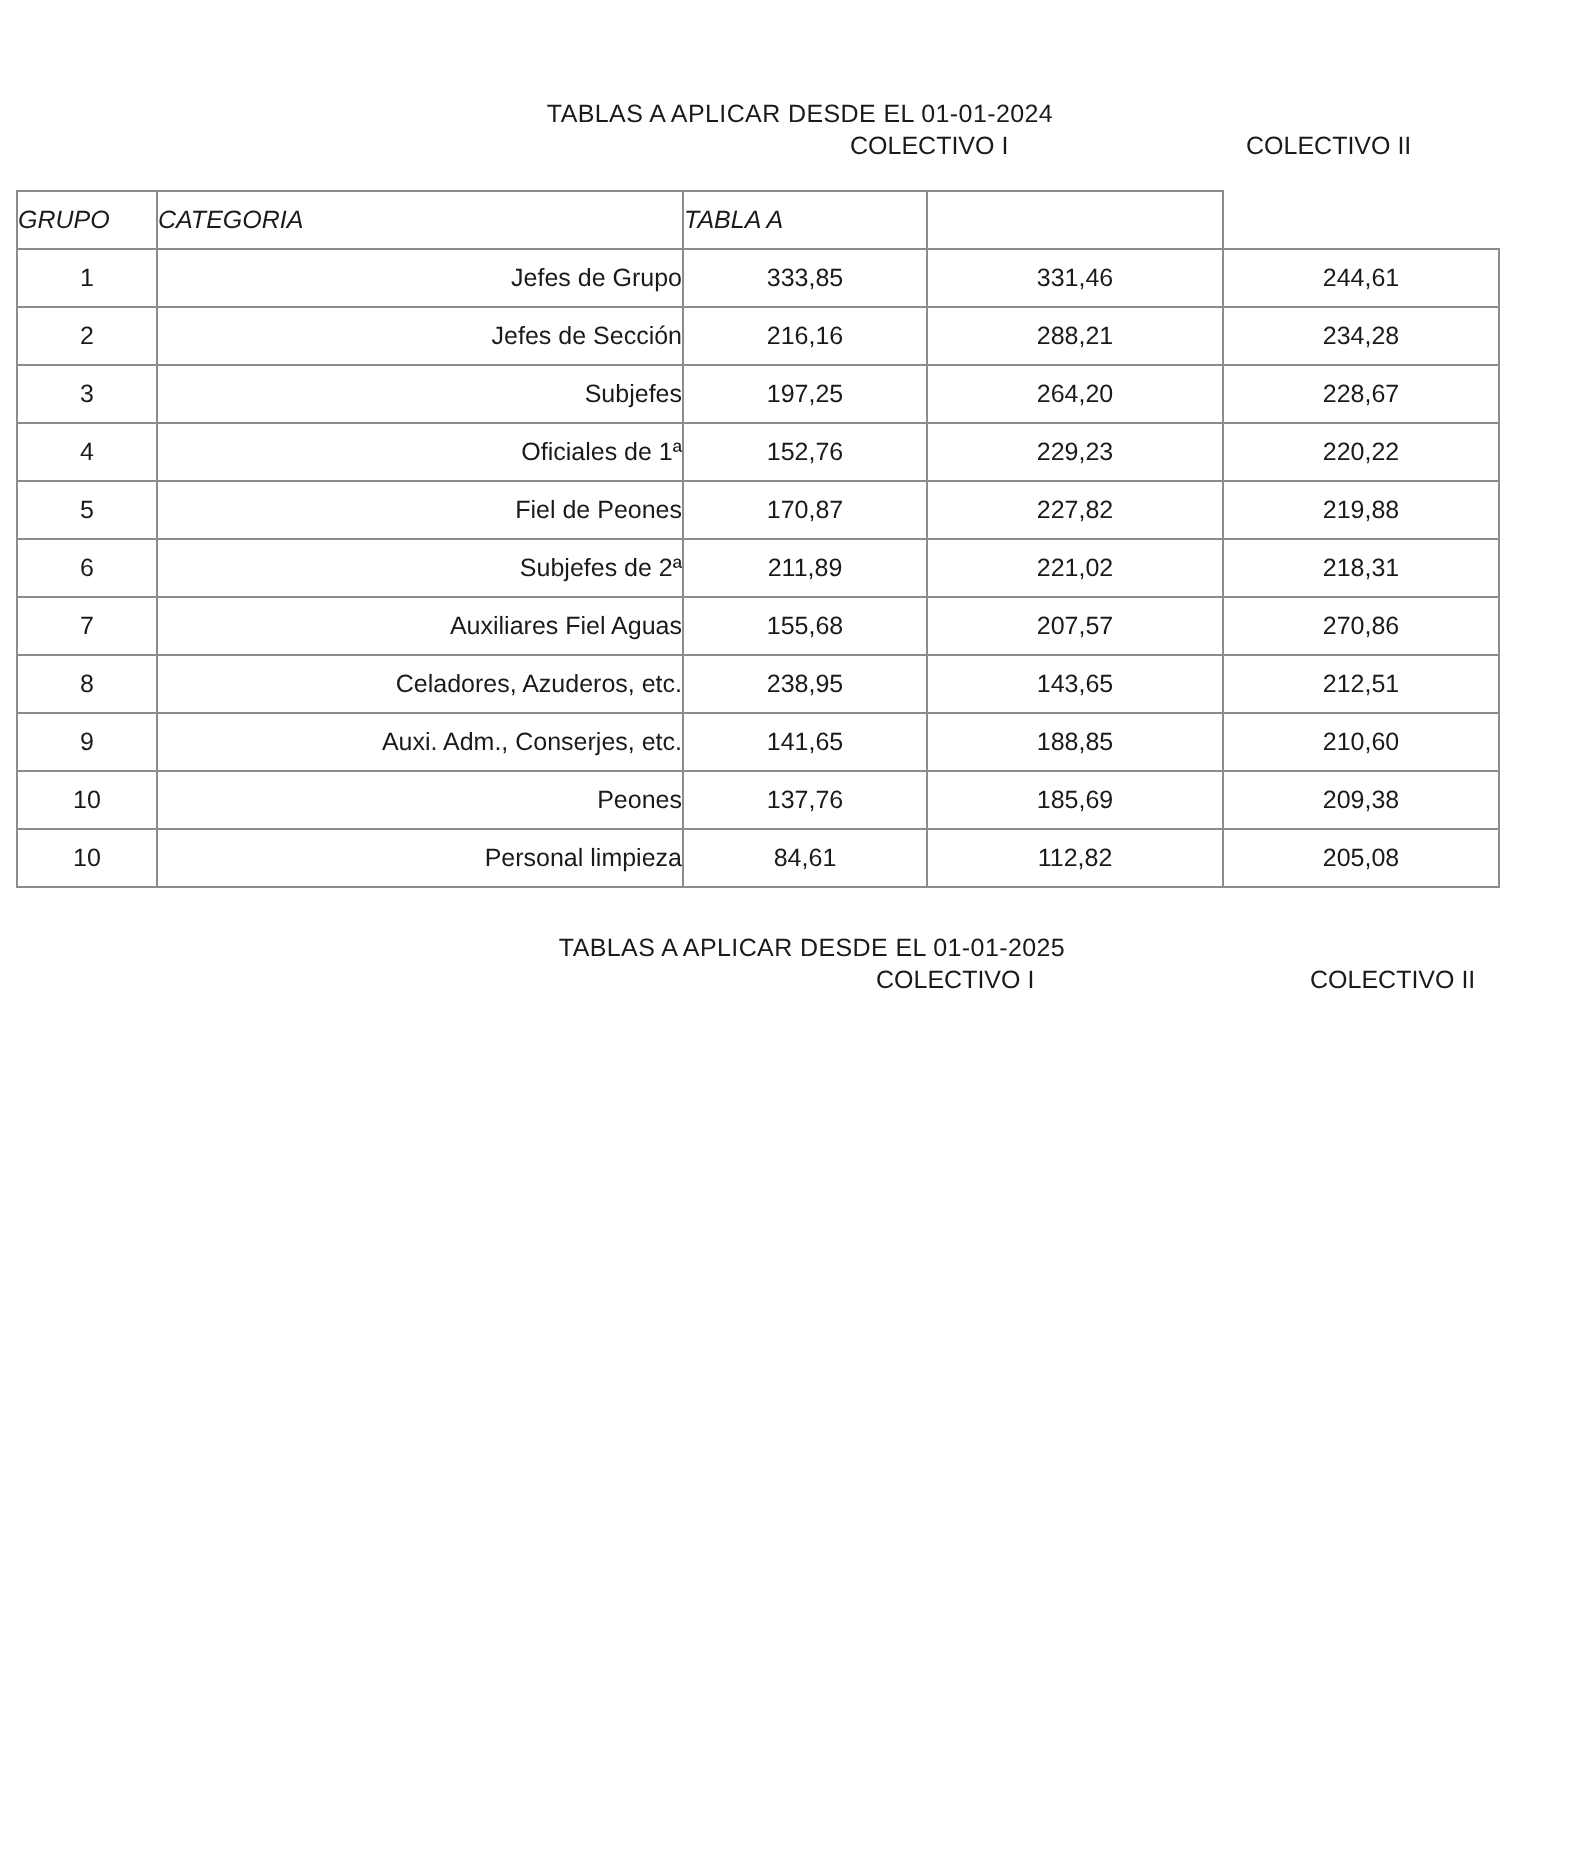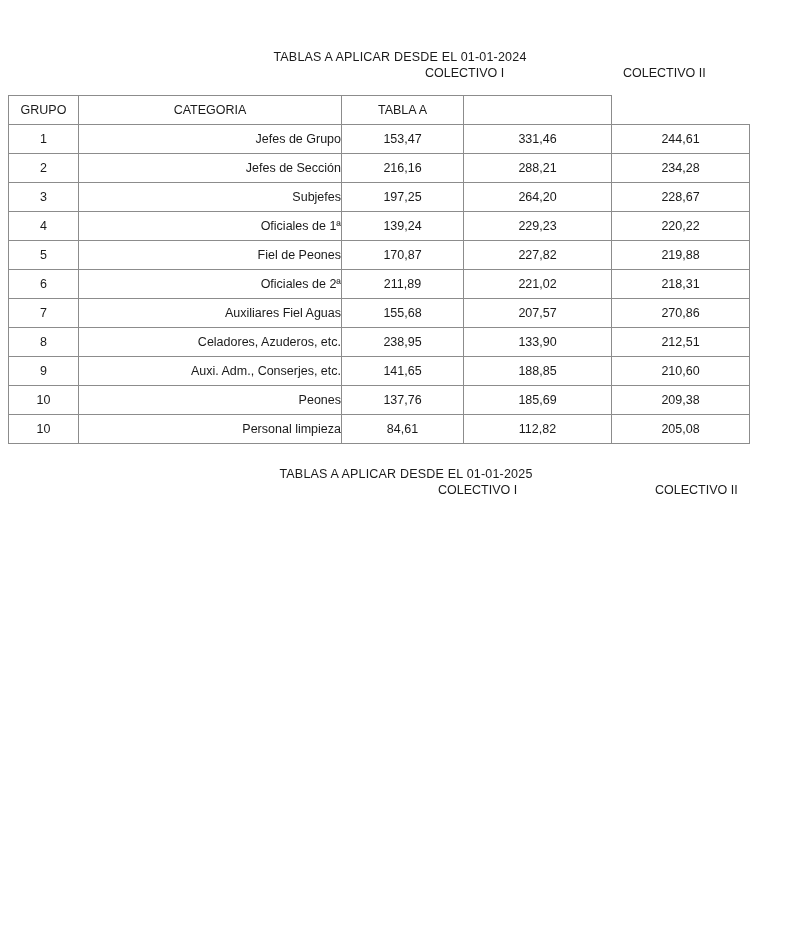--- a/index.html
+++ b/index.html
@@ -53,21 +53,22 @@
   }
   table.tbl td, table.tbl th {
     border: 1px solid #8c8c8c;
     font-weight: normal;
     padding: 0;
     height: 28px;
     vertical-align: middle;
   }
   th.h-grupo, th.h-cat, th.h-tabla, th.h-blank1, th.h-blank2 {
     height: 34px;
-    text-align: center;
+    text-align: left;
+    font-style: italic;
   }
   td.c-grupo { text-align: center; }
   td.c-cat { text-align: right; padding-left: 8px; }
   td.c-num { text-align: center; }
 
   
   .t1 { position: absolute; }
   .t1 { left: 8px; top: 51px; }
 </style>
 </head>
@@ -96,71 +97,71 @@
           <th class="h-cat">CATEGORIA</th>
           <th class="h-tabla">TABLA A</th>
           <th class="h-blank1"></th>
           <th class="h-blank2" style="border:none"></th>
         </tr>
       </thead>
       <tbody>
         <tr>
           <td class="c-grupo">1</td>
           <td class="c-cat">Jefes de Grupo</td>
-          <td class="c-num">153,47</td>
+          <td class="c-num">333,85</td>
           <td class="c-num">331,46</td>
           <td class="c-num">244,61</td>
         </tr>
         <tr>
           <td class="c-grupo">2</td>
           <td class="c-cat">Jefes de Sección</td>
           <td class="c-num">216,16</td>
           <td class="c-num">288,21</td>
           <td class="c-num">234,28</td>
         </tr>
         <tr>
           <td class="c-grupo">3</td>
           <td class="c-cat">Subjefes</td>
           <td class="c-num">197,25</td>
           <td class="c-num">264,20</td>
           <td class="c-num">228,67</td>
         </tr>
         <tr>
           <td class="c-grupo">4</td>
           <td class="c-cat">Oficiales de 1ª</td>
-          <td class="c-num">139,24</td>
+          <td class="c-num">152,76</td>
           <td class="c-num">229,23</td>
           <td class="c-num">220,22</td>
         </tr>
         <tr>
           <td class="c-grupo">5</td>
           <td class="c-cat">Fiel de Peones</td>
           <td class="c-num">170,87</td>
           <td class="c-num">227,82</td>
           <td class="c-num">219,88</td>
         </tr>
         <tr>
           <td class="c-grupo">6</td>
-          <td class="c-cat">Oficiales de 2ª</td>
+          <td class="c-cat">Subjefes de 2ª</td>
           <td class="c-num">211,89</td>
           <td class="c-num">221,02</td>
           <td class="c-num">218,31</td>
         </tr>
         <tr>
           <td class="c-grupo">7</td>
           <td class="c-cat">Auxiliares Fiel Aguas</td>
           <td class="c-num">155,68</td>
           <td class="c-num">207,57</td>
           <td class="c-num">270,86</td>
         </tr>
         <tr>
           <td class="c-grupo">8</td>
           <td class="c-cat">Celadores, Azuderos, etc.</td>
           <td class="c-num">238,95</td>
-          <td class="c-num">133,90</td>
+          <td class="c-num">143,65</td>
           <td class="c-num">212,51</td>
         </tr>
         <tr>
           <td class="c-grupo">9</td>
           <td class="c-cat">Auxi. Adm., Conserjes, etc.</td>
           <td class="c-num">141,65</td>
           <td class="c-num">188,85</td>
           <td class="c-num">210,60</td>
         </tr>
         <tr>

